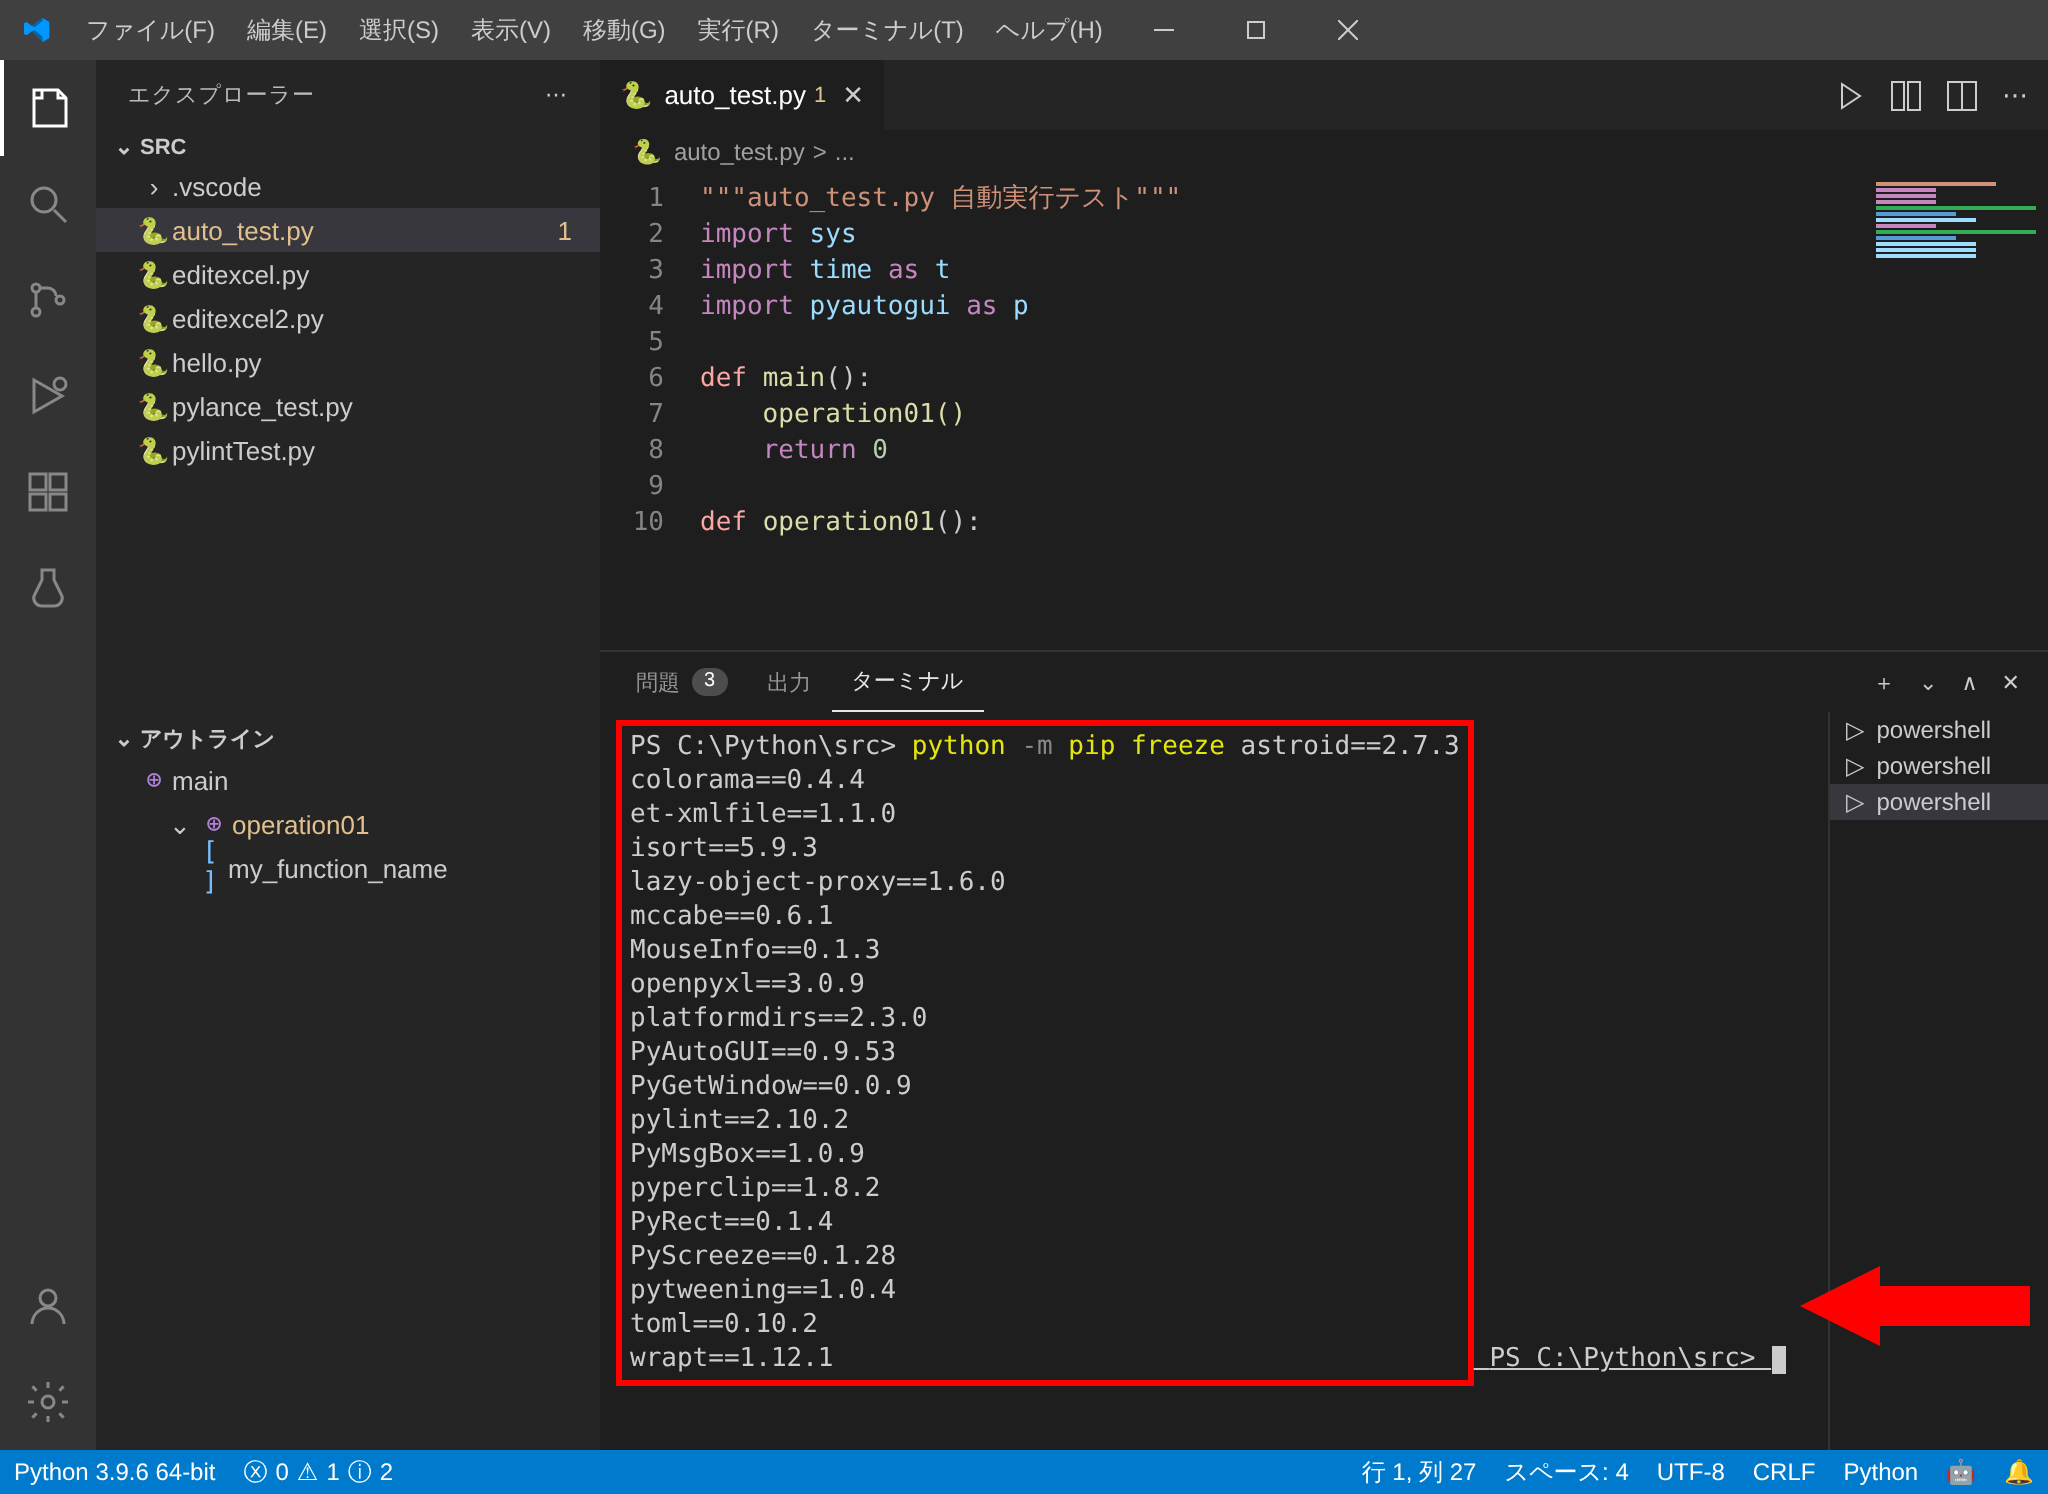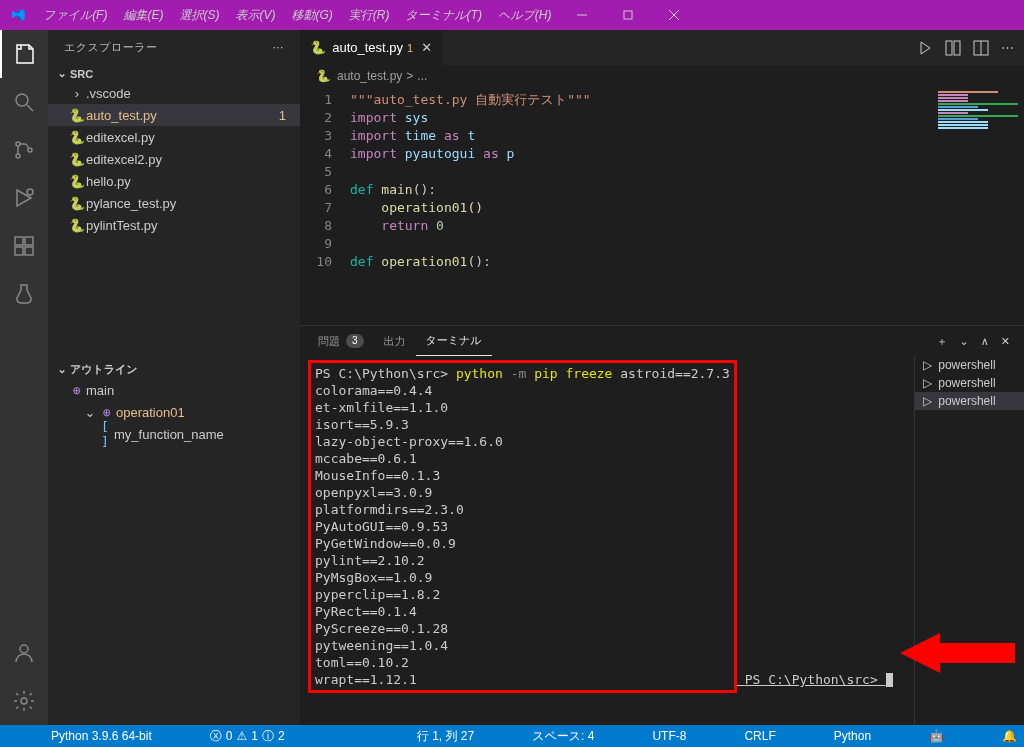--- a/index.html
+++ b/index.html
@@ -1,17 +1,17 @@
 <!DOCTYPE html>
 <html><head>
 <meta charset="utf-8">
 <style>
 * { margin:0; padding:0; box-sizing:border-box; }
 body { font-family:"Segoe UI","Yu Gothic UI",Meiryo,sans-serif; font-size:13px; background:#1e1e1e; color:#ccc; width:1024px; height:747px; overflow:hidden; display:flex; flex-direction:column; }
-.titlebar { height:30px; background:#a21caf; display:flex; align-items:center; color:#ccc; font-size:12px;font-style:italic; }
+.titlebar { height:30px; background:#404040; display:flex; align-items:center; color:#ccc; font-size:12px; }
 .titlebar .vscode-icon { width:35px; display:flex; justify-content:center; align-items:center; }
 .titlebar .vscode-icon svg { width:16px; height:16px; }
 .menubar { display:flex; }
 .menubar .m { padding:0 8px; line-height:30px; cursor:pointer; }
 .title { flex:1; text-align:center; color:#ccc; }
 .wincontrols { display:flex; }
 .wincontrols .wc { width:46px; height:30px; display:flex; align-items:center; justify-content:center; cursor:pointer; }
 .wincontrols svg { stroke:#ccc; }
 .main { flex:1; display:flex; min-height:0; }
 .activitybar { width:48px; background:#333; display:flex; flex-direction:column; align-items:center; justify-content:space-between; }
@@ -57,21 +57,21 @@
 .code { flex:1; font-family:Consolas,monospace; font-size:13px; line-height:18px; padding-top:4px; white-space:pre; }
 .minimap { position:absolute; top:4px; right:6px; width:80px; height:80px; pointer-events:none; }
 .minimap .ml { height:2px; margin-bottom:1px; background:#3a5; }
 .minimap .ml.a { background:#c586c0; width:30px; }
 .minimap .ml.b { background:#569cd6; width:40px; }
 .minimap .ml.c { background:#9cdcfe; width:50px; }
 .minimap .ml.d { background:#ce9178; width:60px; }
 .tok-d { color:#ce9178; }
 .tok-k { color:#c586c0; }
 .tok-m { color:#9cdcfe; }
-.tok-b { color:#14b8a6; }
+.tok-b { color:#fca5a5; }
 .tok-f { color:#dcdcaa; }
 .tok-n { color:#b5cea8; }
 .panel { height:400px; display:flex; flex-direction:column; border-top:1px solid #333; background:#1e1e1e; }
 .panel-titlebar { height:30px; display:flex; align-items:center; font-size:11px; color:#969696; padding:0 8px; }
 .panel-titlebar .pt { padding:0 10px; height:30px; display:flex; align-items:center; cursor:pointer; gap:6px; }
 .panel-titlebar .pt.active { color:#e7e7e7; border-bottom:1px solid #e7e7e7; }
 .panel-titlebar .badge { background:#4d4d4d; border-radius:8px; padding:0 6px; font-size:10px; color:#fff; line-height:14px; }
 .panel-titlebar .psp { flex:1; }
 .panel-titlebar .pa { padding:0 6px; cursor:pointer; color:#ccc; display:flex; }
 .panel-body { flex:1; display:flex; min-height:0; }
@@ -79,21 +79,21 @@
 .termbox { border:3px solid #ff0000; padding:2px 4px; display:inline-block; }
 .tc-y { color:#e5e510; }
 .tc-g { color:#888; }
 .cursor { display:inline-block; width:7px; height:14px; background:#ccc; vertical-align:text-bottom; }
 .arrow { position:absolute; left:600px; top:302px; pointer-events:none; }
 .termlist { width:110px; border-left:1px solid #333; }
 .termlist .tl { display:flex; align-items:center; padding:2px 8px; font-size:12px; cursor:pointer; gap:6px; }
 .termlist .tl.active { background:#37373d; }
 .termlist .tl .tlic { color:#ccc; }
 .statusbar { height:22px; background:#007acc; color:#fff; display:flex; align-items:center; font-size:12px; }
-.statusbar .sb { padding:0 7px; height:22px; display:flex; align-items:center; cursor:pointer; gap:4px;margin-left:44px; }
+.statusbar .sb { padding:0 7px; height:22px; display:flex; align-items:center; cursor:pointer; gap:4px; }
 .statusbar .spacer { flex:1; }
 </style>
 </head>
 <body>
 
 <div class="titlebar">
   <div class="vscode-icon">
     <svg viewBox="0 0 24 24">
         <path fill="#0098ff" d="M17 3l5 3v12l-5 3-8-8-4 3-2-1V7l2-1 4 3 8-6z"></path>
         <path fill="#0065a9" d="M17 3v18l-8-8 2-1 6 5V5l-6 5-2-1 8-6z"></path>

